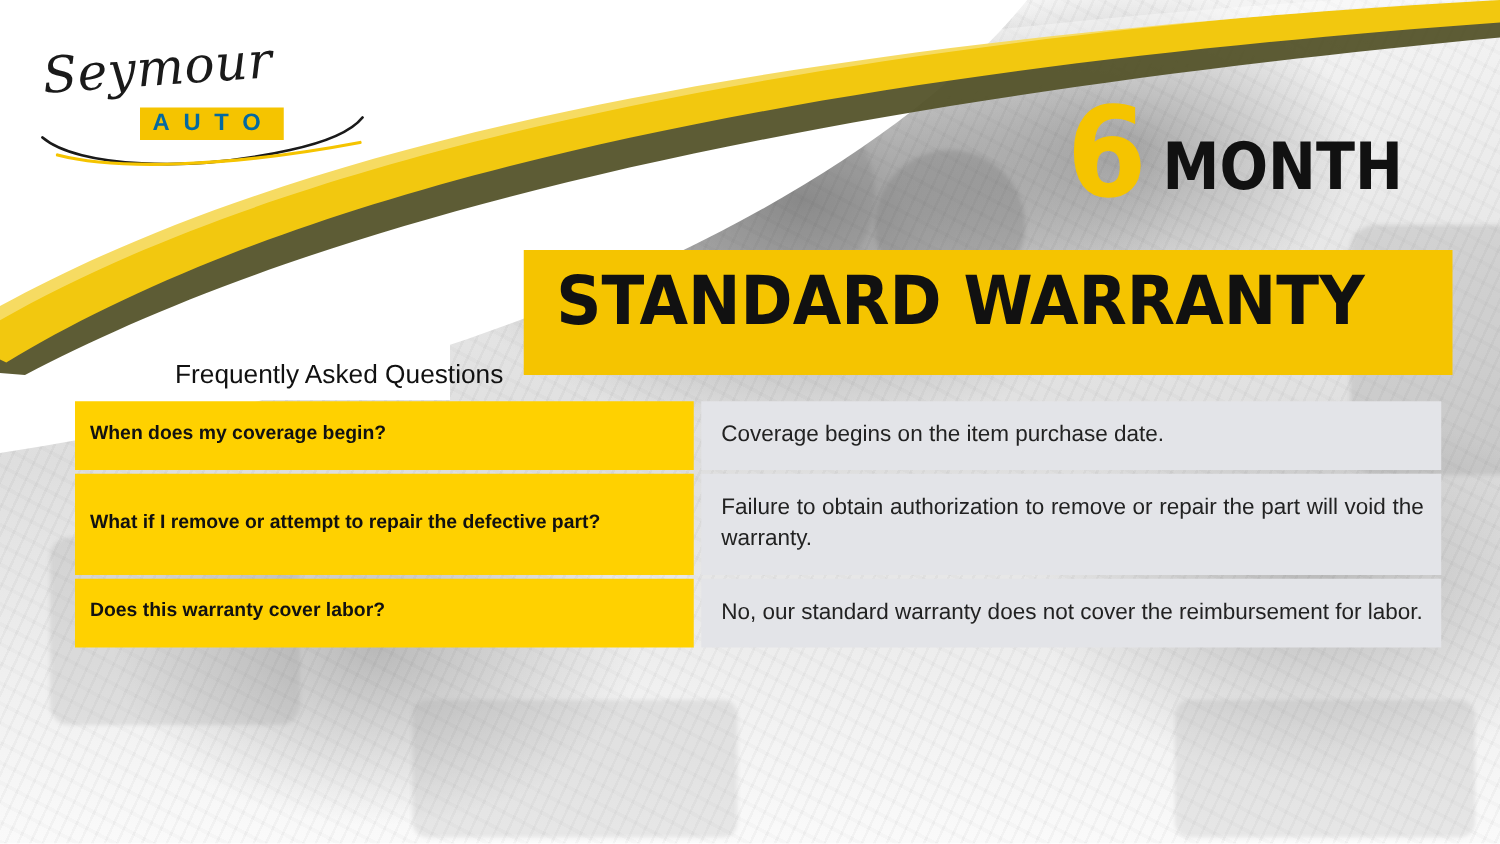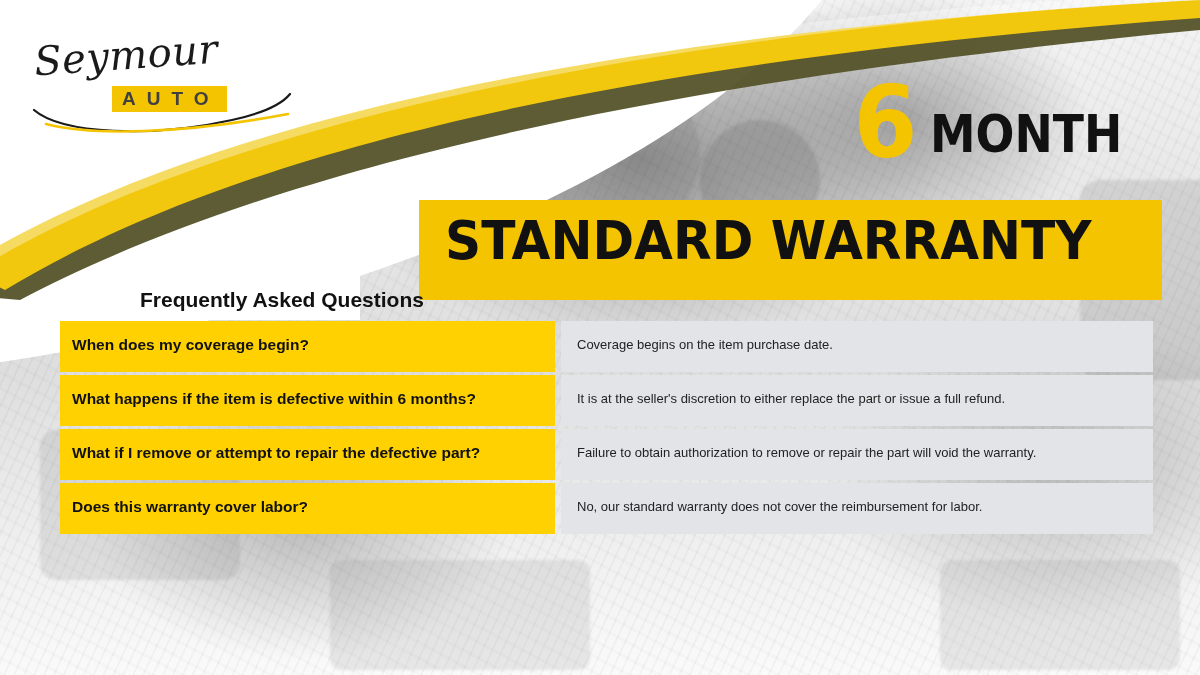--- a/index.html
+++ b/index.html
@@ -108,21 +108,21 @@
     top: 6px;
     transform: rotate(-4deg);
   }
   .logo-sub {
     position: absolute;
     left: 86px;
     top: 60px;
     font-size: 19px;
     letter-spacing: 11px;
     font-weight: 700;
-    color: #404040;
+    color: #0369a1;
     background: #f5c400;
     padding: 2px 8px 2px 10px;
   }
   .logo-swash {
     position: absolute;
     left: 6px;
     top: 54px;
     width: 262px;
     height: 56px;
   }
@@ -175,21 +175,21 @@
     transform-origin: left center;
     white-space: nowrap;
   }
 
   
   .faq-title {
     position: absolute;
     left: 140px;
     top: 288px;
     font-size: 21px;
-    font-weight: 700;
+    font-weight: 400;
     color: #111111;
   }
   .faq-table {
     position: absolute;
     left: 60px;
     top: 318px;
     width: 1093px;
     border-collapse: separate;
     border-spacing: 0 3px;
   }
@@ -200,21 +200,21 @@
     color: #111111;
     font-weight: 700;
     font-size: 15.5px;
     line-height: 1.35;
     padding: 14px 18px 16px 12px;
     vertical-align: middle;
   }
   .faq-a {
     background: #e3e4e8;
     color: #222222;
-    font-size: 13px;
+    font-size: 18px;
     line-height: 1.4;
     padding: 14px 14px 16px 16px;
     vertical-align: middle;
     text-align: justify;
     text-align-last: left;
   }
   .gap-cell {
     width: 6px;
     background: transparent;
     padding: 0;
@@ -266,25 +266,20 @@
   </div>
 
   <div class="faq-title">Frequently Asked Questions</div>
 
   <table class="faq-table">
     <tbody>
       <tr class="faq-row">
         <td class="faq-q">When does my coverage begin?</td>
         <td class="gap-cell"></td>
         <td class="faq-a">Coverage begins on the item purchase date.</td>
-      </tr>
-      <tr class="faq-row">
-        <td class="faq-q">What happens if the item is defective within 6 months?</td>
-        <td class="gap-cell"></td>
-        <td class="faq-a">It is at the seller's discretion to either replace the part or issue a full refund.</td>
       </tr>
       <tr class="faq-row">
         <td class="faq-q">What if I remove or attempt to repair the defective part?</td>
         <td class="gap-cell"></td>
         <td class="faq-a">Failure to obtain authorization to remove or repair the part will void the warranty.</td>
       </tr>
       <tr class="faq-row">
         <td class="faq-q">Does this warranty cover labor?</td>
         <td class="gap-cell"></td>
         <td class="faq-a">No, our standard warranty does not cover the reimbursement for labor.</td>

